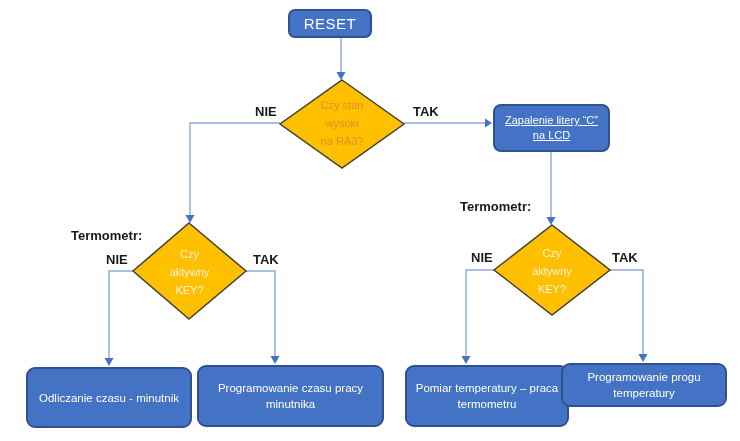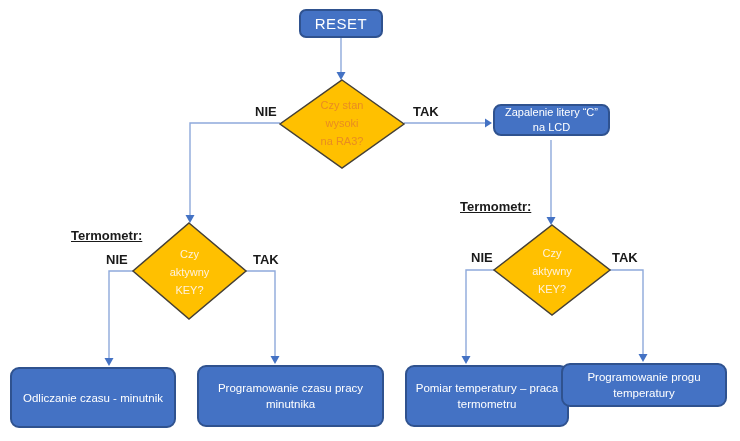--- a/index.html
+++ b/index.html
@@ -39,21 +39,21 @@
   }
   .dtext span{display:block;}
   .dtext-orange{color:var(--decision-text-orange);}
   .dtext-light{color:var(--decision-text-light);}
   .lbl{
     position:absolute;
     color:var(--label-text);
     font-size:13px;font-weight:700;
     white-space:nowrap;
   }
-  .seclbl{font-weight:700;text-decoration:underline;}
+  .seclbl{font-weight:700;}
 </style>
 </head>
 <body>
 
 <div class="canvas">
 
   <svg class="layer" viewBox="0 0 740 441">
 
     <polyline class="conn" points="341,38 341,74"></polyline>
     <polygon class="arrow" points="336.5,72 345.5,72 341,80"></polygon>
@@ -77,21 +77,21 @@
     <polygon class="arrow" points="461.5,356 470.5,356 466,364"></polygon>
 
     <polyline class="conn" points="610,270 643,270 643,355"></polyline>
     <polygon class="arrow" points="638.5,354 647.5,354 643,362"></polygon>
 
     <polygon class="diamond" points="342,80 404,124 342,168 280,124"></polygon>
     <polygon class="diamond" points="189,223 246,271 189,319 133,271"></polygon>
     <polygon class="diamond" points="552,225 610,270 552,315 494,270"></polygon>
   </svg>
 
-  <div class="process reset" style="left:299px;top:9px;width:84px;height:29px;">
+  <div class="process reset" style="left:288px;top:9px;width:84px;height:29px;">
     <span>RESET</span>
   </div>
 
   <div class="dtext dtext-orange" style="left:280px;top:96px;width:124px;">
     <span>Czy stan</span>
     <span>wysoki</span>
     <span>na RA3?</span>
   </div>
 
   <div class="dtext dtext-light" style="left:133px;top:245px;width:113px;">
@@ -99,35 +99,35 @@
     <span>aktywny</span>
     <span>KEY?</span>
   </div>
 
   <div class="dtext dtext-light" style="left:494px;top:244px;width:116px;">
     <span>Czy</span>
     <span>aktywny</span>
     <span>KEY?</span>
   </div>
 
-  <div class="process lcd" style="left:493px;top:104px;width:117px;height:32px;">
+  <div class="process lcd" style="left:493px;top:104px;width:117px;height:48px;text-decoration:underline;">
     <span>Zapalenie litery “C”</span>
     <span>na LCD</span>
   </div>
 
   <div class="lbl" style="left:255px;top:104px;">NIE</div>
   <div class="lbl" style="left:413px;top:104px;">TAK</div>
   <div class="lbl seclbl" style="left:71px;top:228px;">Termometr:</div>
   <div class="lbl seclbl" style="left:460px;top:199px;">Termometr:</div>
   <div class="lbl" style="left:106px;top:252px;">NIE</div>
   <div class="lbl" style="left:253px;top:252px;">TAK</div>
   <div class="lbl" style="left:471px;top:250px;">NIE</div>
   <div class="lbl" style="left:612px;top:250px;">TAK</div>
 
-  <div class="process" style="left:10px;top:367px;width:166px;height:61px;">
+  <div class="process" style="left:26px;top:367px;width:166px;height:61px;">
     <span>Odliczanie czasu - minutnik</span>
   </div>
 
   <div class="process" style="left:197px;top:365px;width:187px;height:62px;">
     <span>Programowanie czasu pracy</span>
     <span>minutnika</span>
   </div>
 
   <div class="process" style="left:405px;top:365px;width:164px;height:62px;">
     <span>Pomiar temperatury – praca</span>

